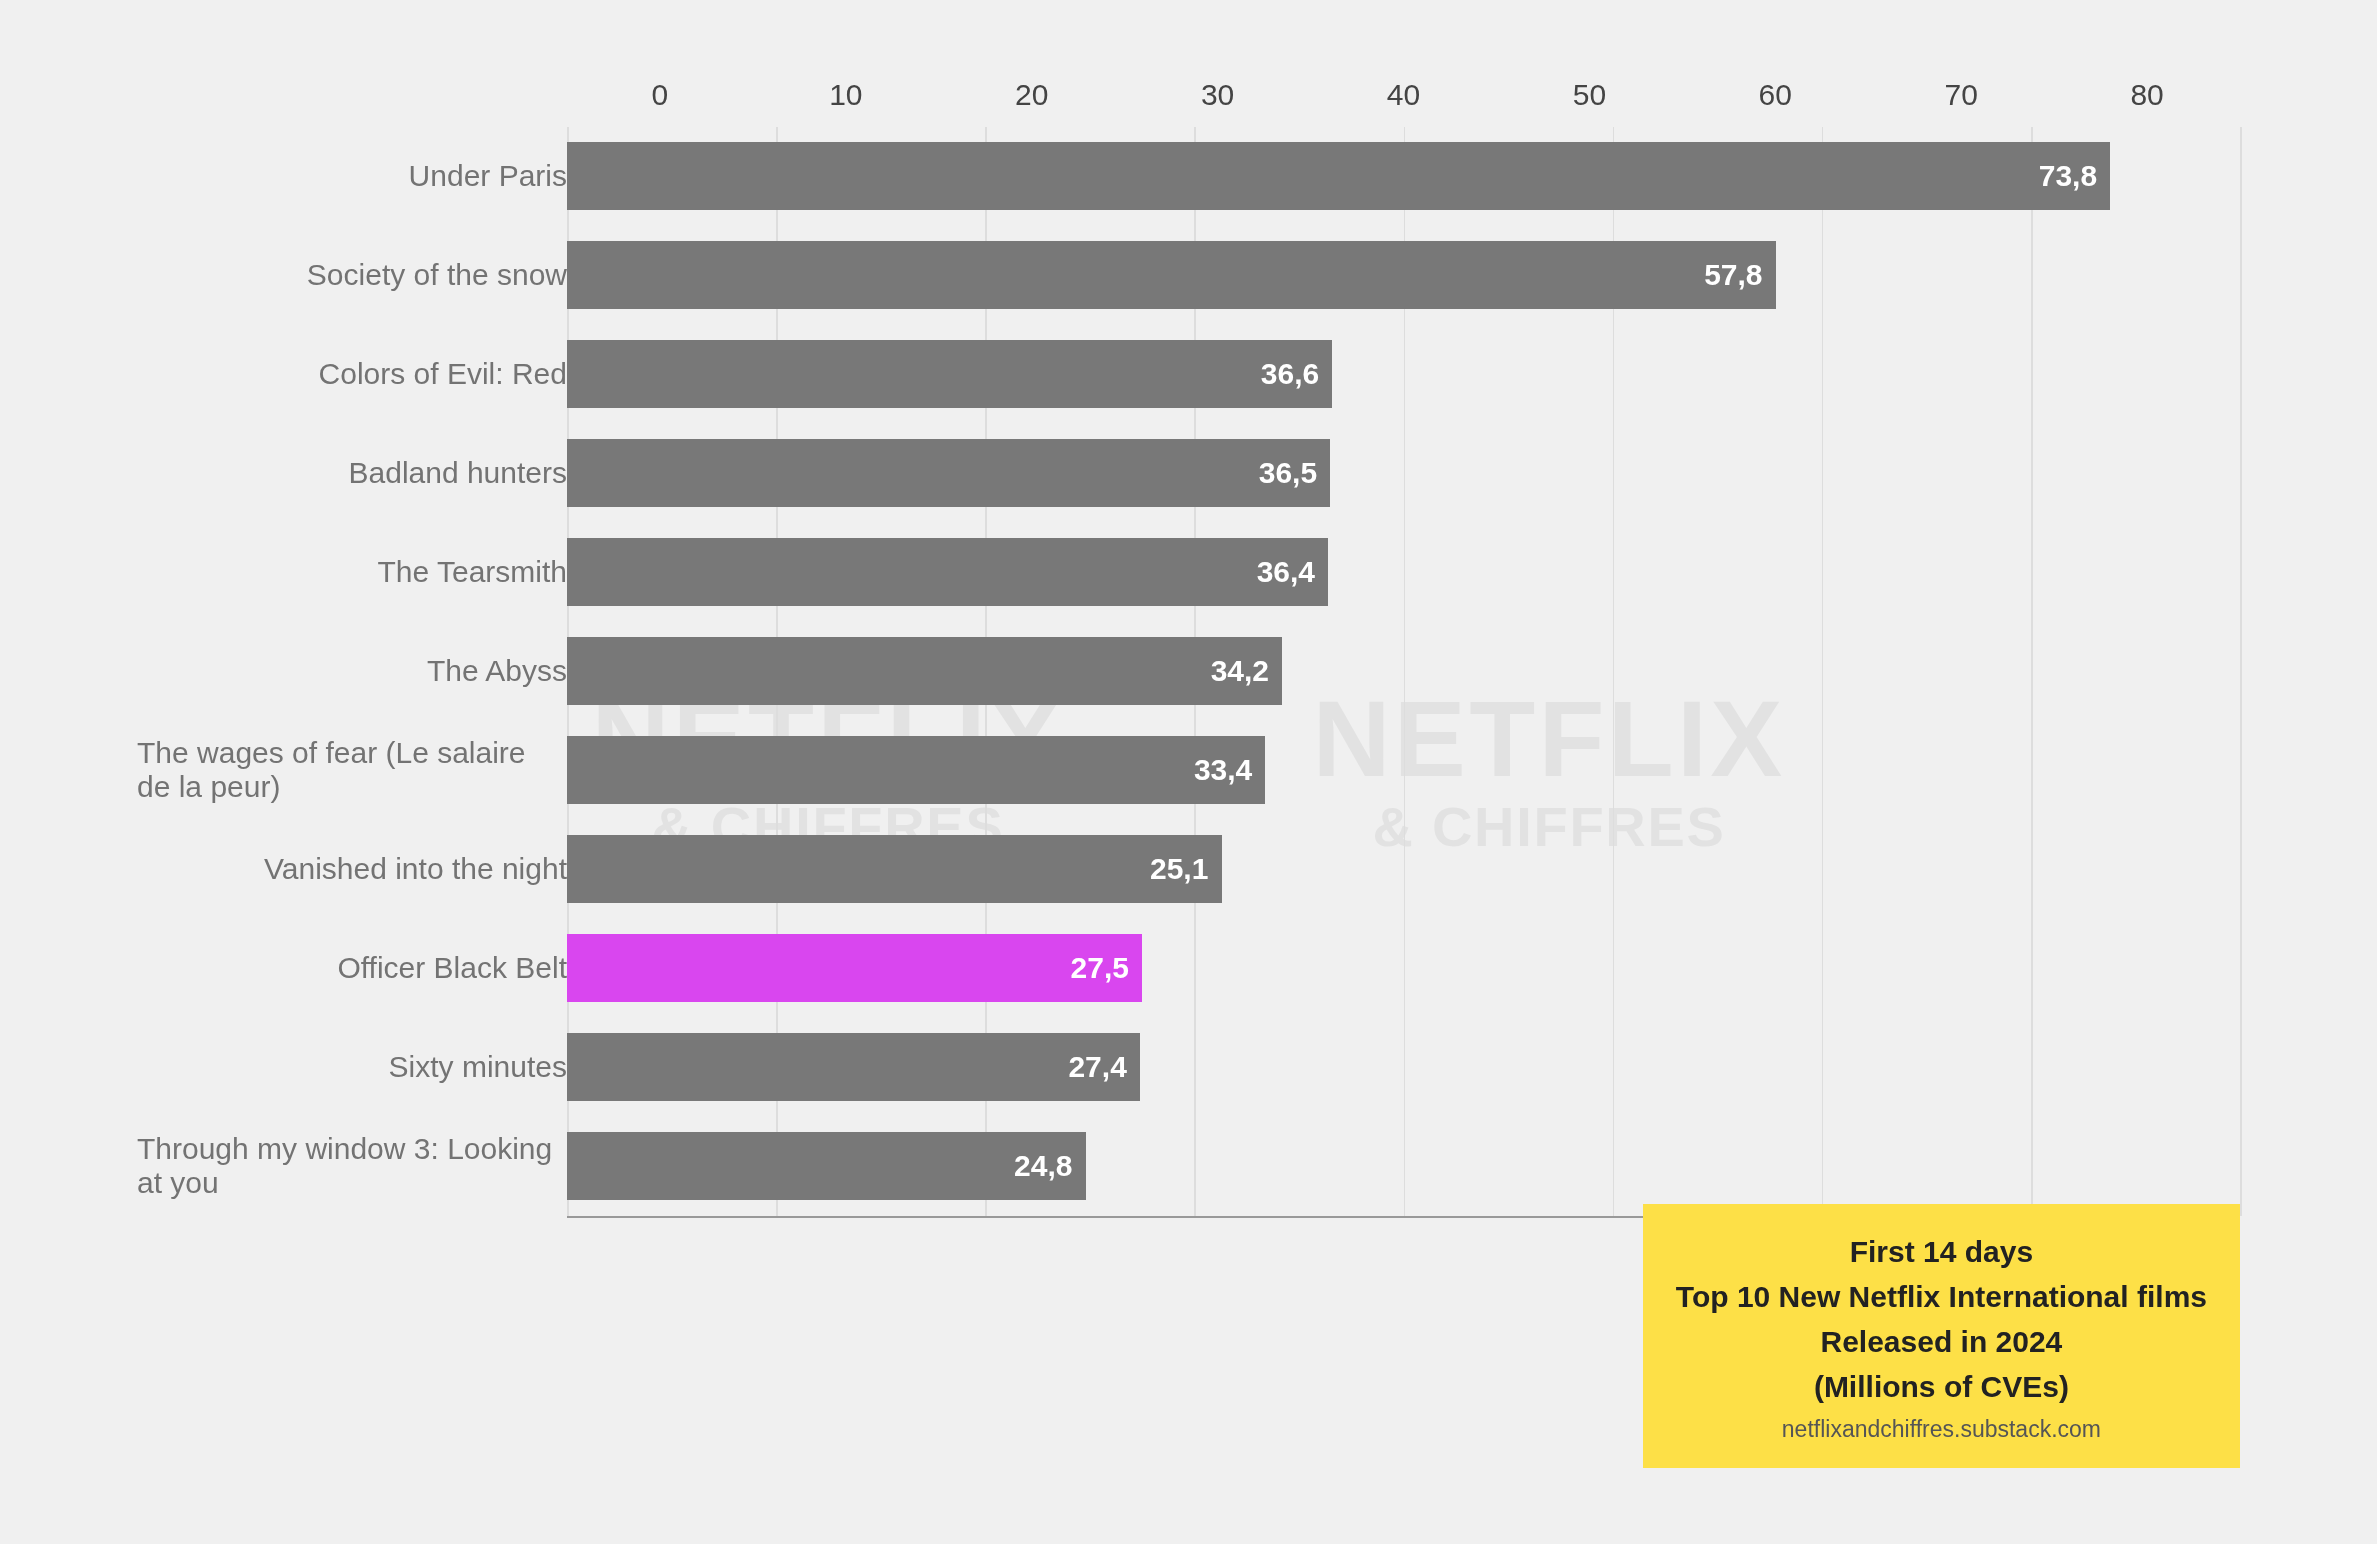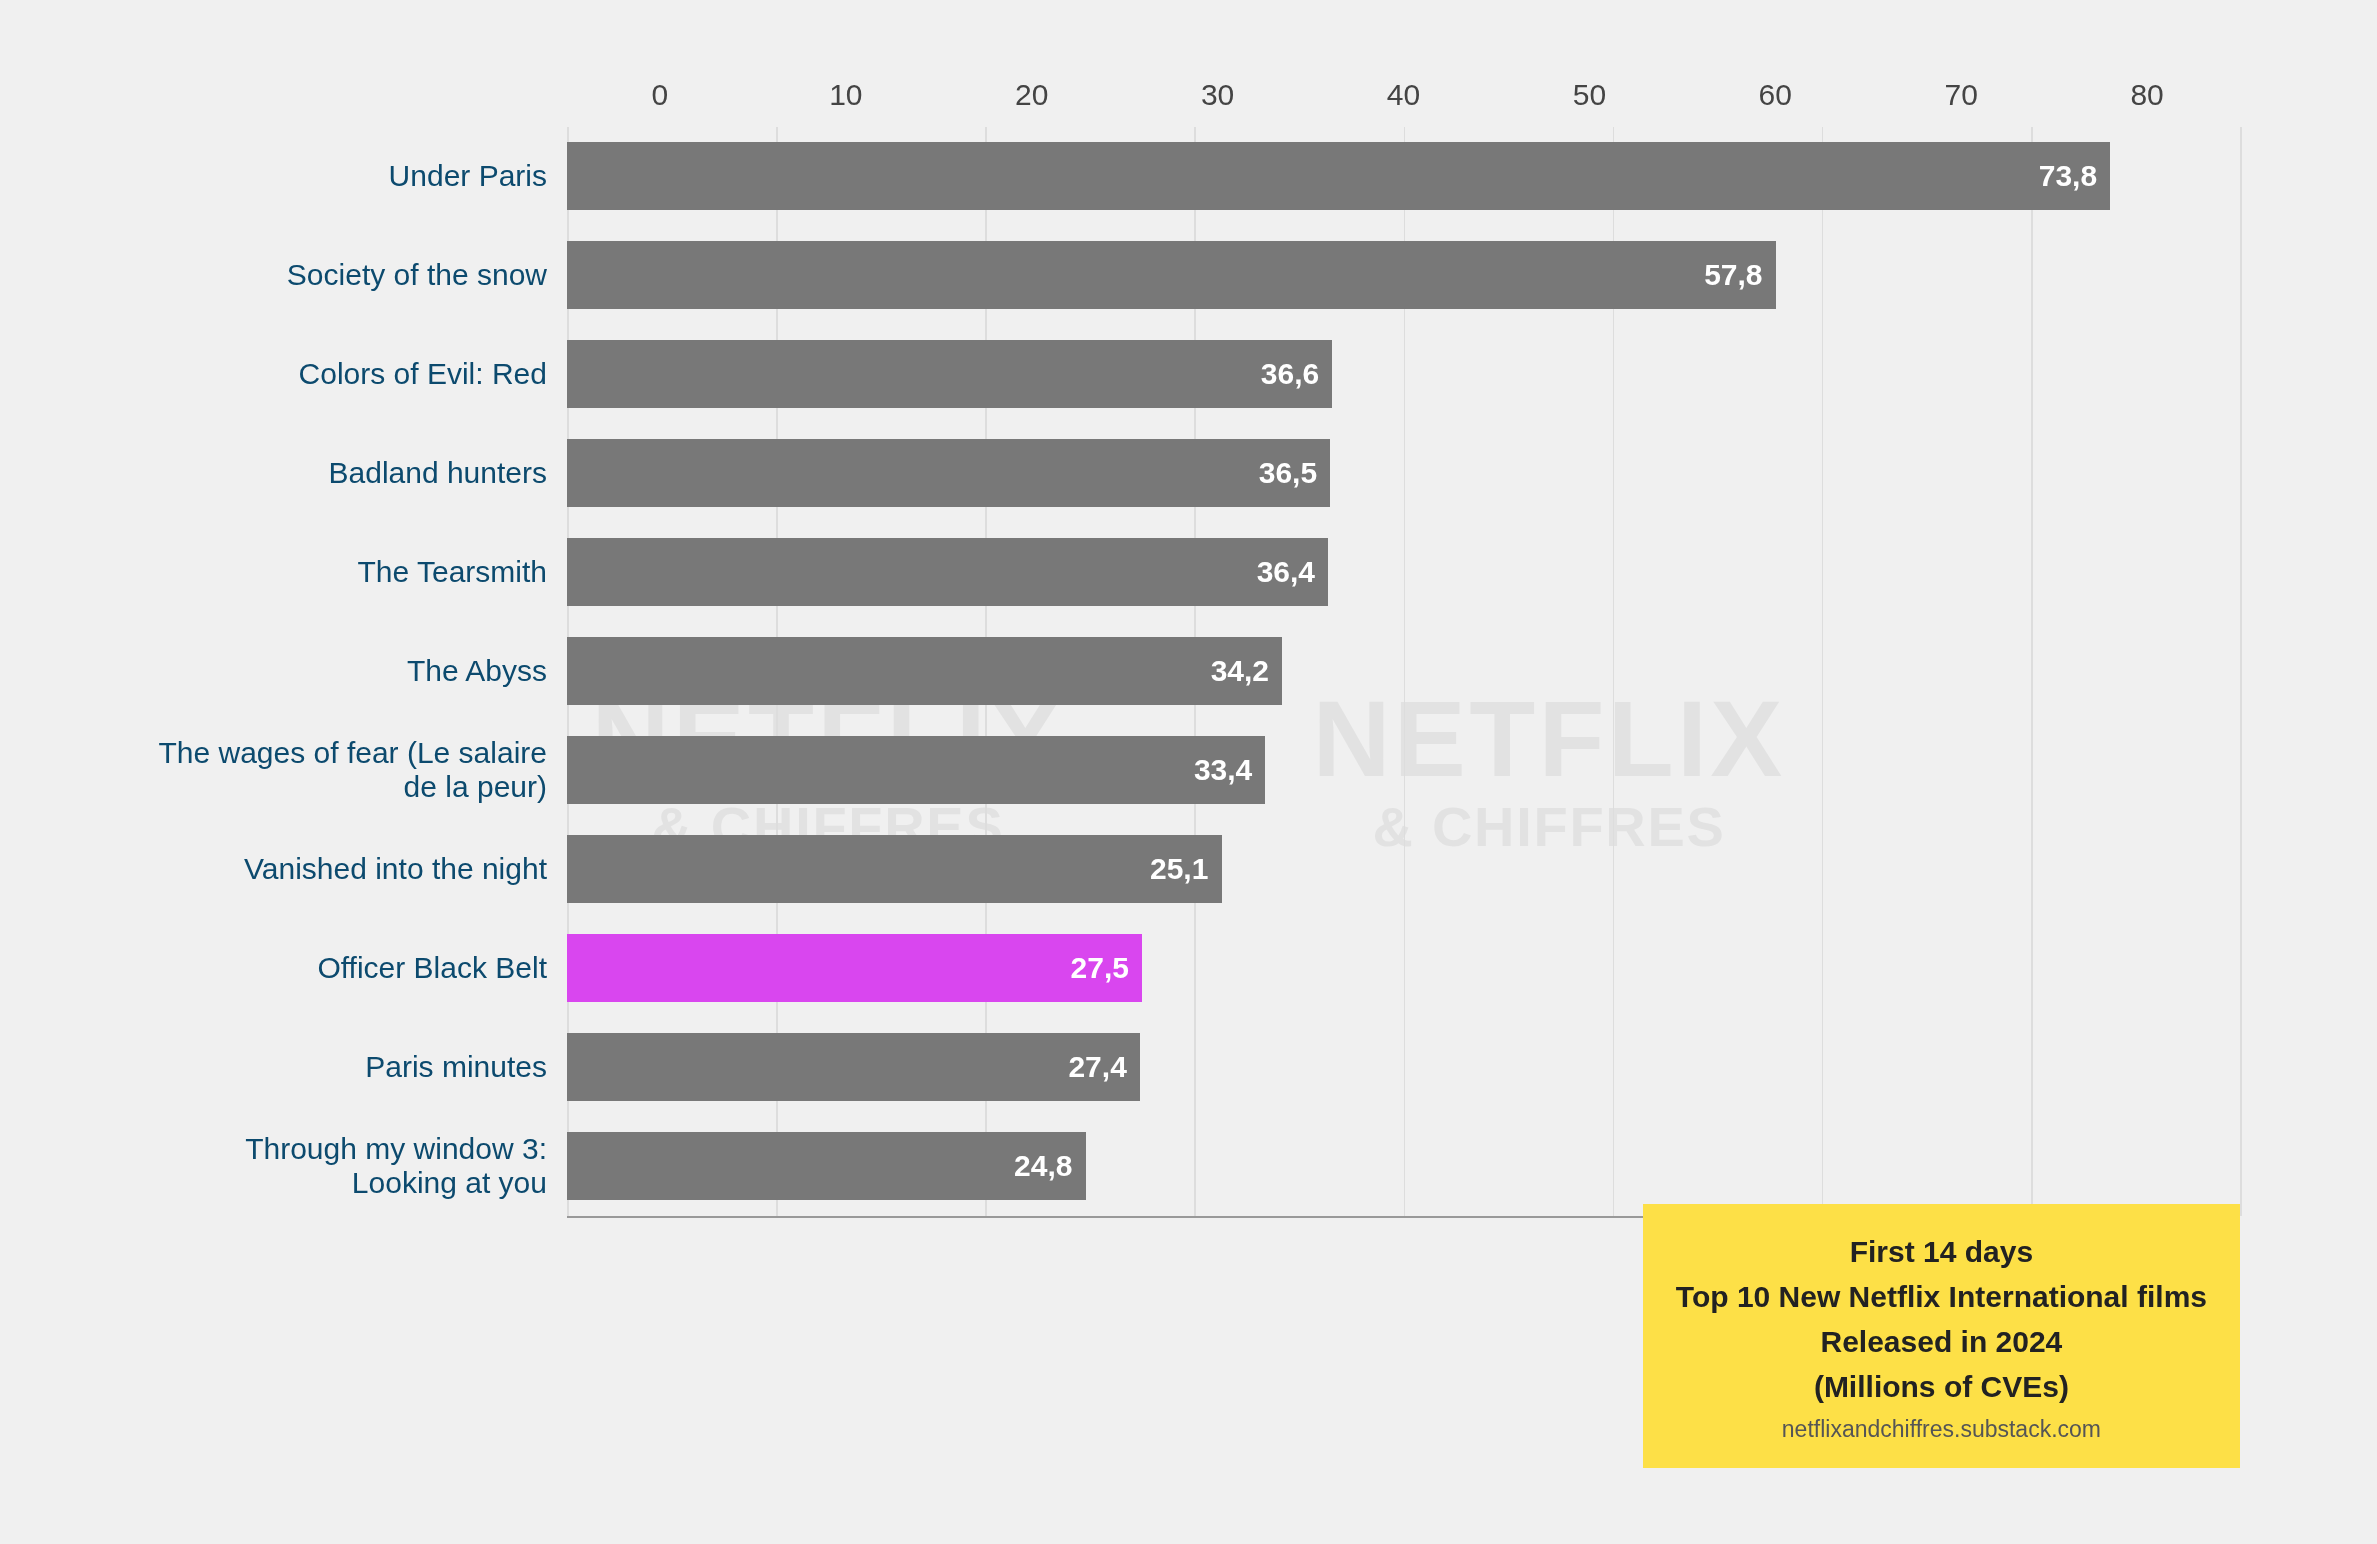--- a/index.html
+++ b/index.html
@@ -70,23 +70,21 @@
       z-index: 1;
     }
     .y-labels {
       width: 430px;
       display: flex;
       flex-direction: column;
       justify-content: space-around;
     }
     .y-label {
       font-size: 30px;
-      color: #0c4a6e;
-      text-align: right;
-      padding-right: 20px;
+      color: #737373;
       display: flex;
       align-items: center;
       justify-content: flex-end;
       height: 99px;
     }
     .bars-area {
       flex: 1;
       position: relative;
       display: flex;
       flex-direction: column;
@@ -184,21 +182,21 @@
     <div class="y-labels" id="y-labels">
         <div class="y-label">Under Paris</div>
         <div class="y-label">Society of the snow</div>
         <div class="y-label">Colors of Evil: Red</div>
         <div class="y-label">Badland hunters</div>
         <div class="y-label">The Tearsmith</div>
         <div class="y-label">The Abyss</div>
         <div class="y-label">The wages of fear (Le salaire de la peur)</div>
         <div class="y-label">Vanished into the night</div>
         <div class="y-label">Officer Black Belt</div>
-        <div class="y-label">Paris minutes</div>
+        <div class="y-label">Sixty minutes</div>
         <div class="y-label">Through my window 3: Looking at you</div>
       </div>
 
     <div class="bars-area" id="bars-area">
 
     <div class="grid-line" style="left: 0%;"></div>
         <div class="grid-line" style="left: 12.5%;"></div>
         <div class="grid-line" style="left: 25%;"></div>
         <div class="grid-line" style="left: 37.5%;"></div>
         <div class="grid-line" style="left: 50%;"></div>

